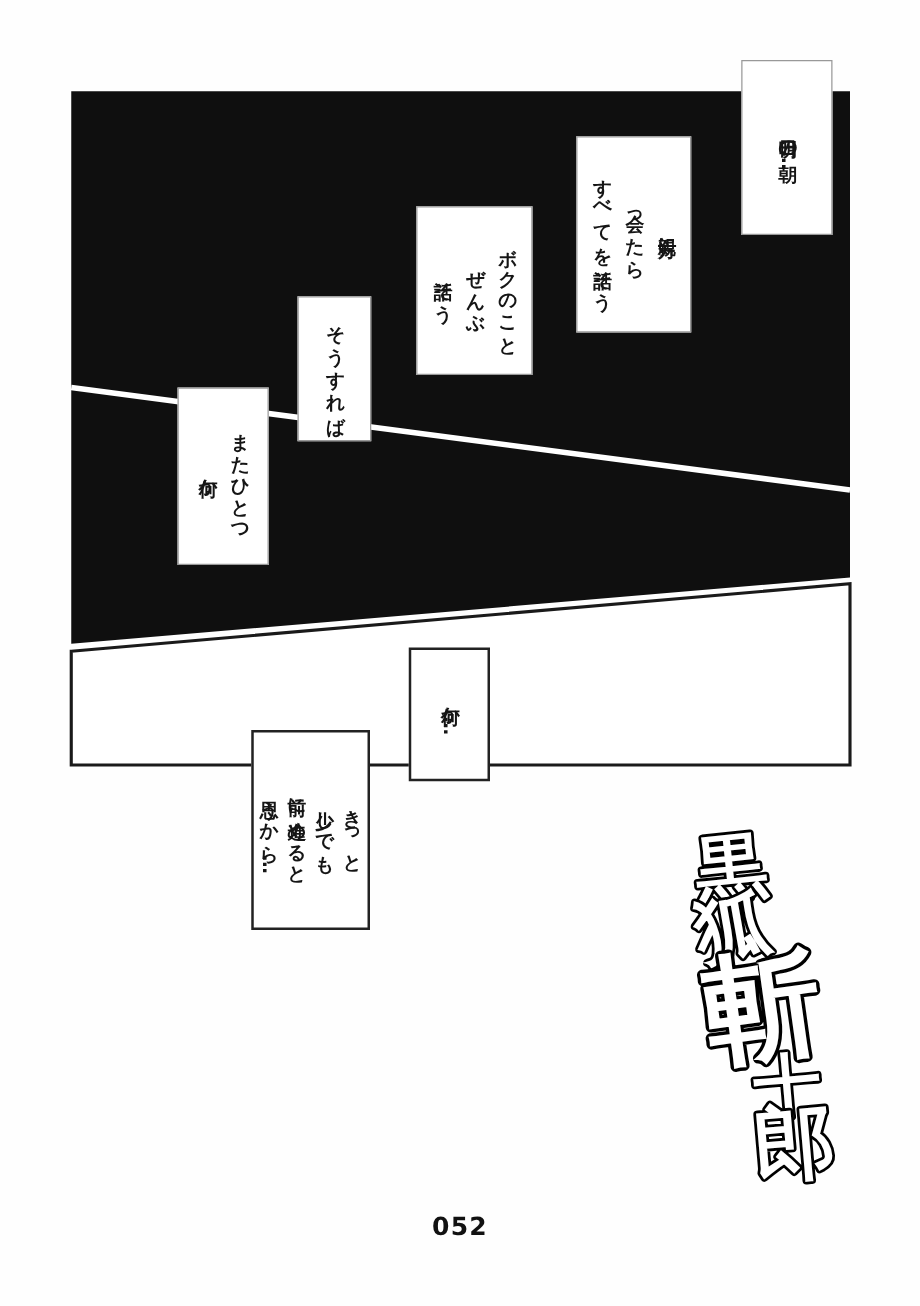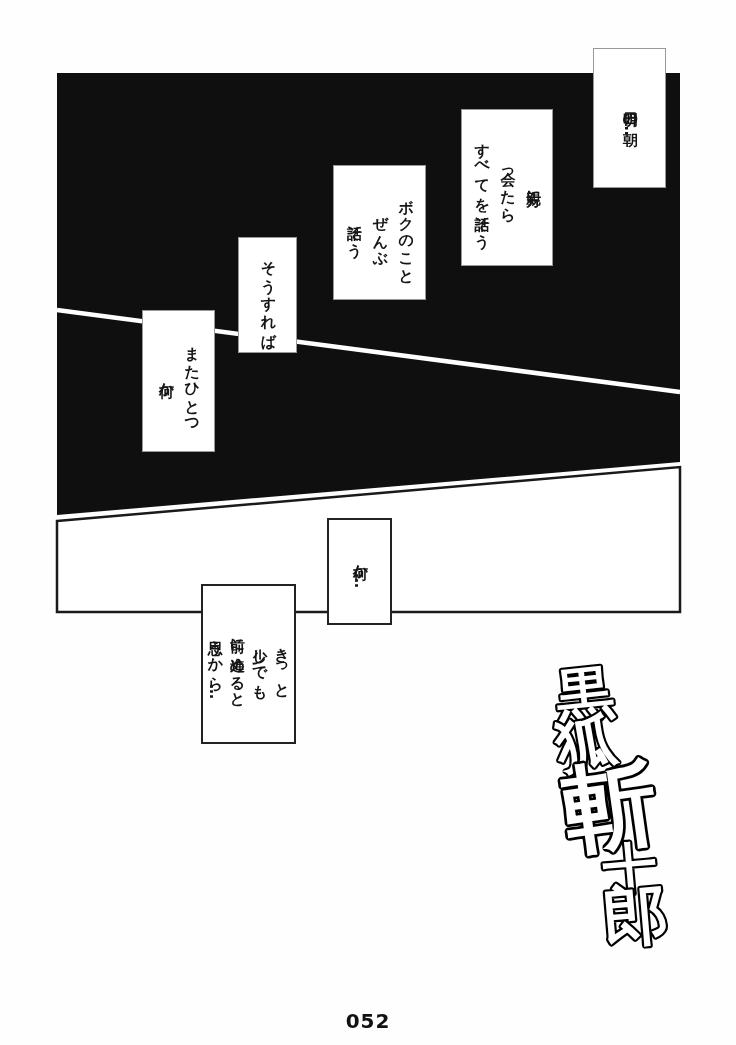--- a/index.html
+++ b/index.html
@@ -58,21 +58,20 @@
     position: absolute;
     left: 0; top: 969px;
     width: 736px;
     text-align: center;
     z-index: 4;
     font-family: "DejaVu Sans", sans-serif;
     font-weight: bold;
     font-size: 20px;
     letter-spacing: 1px;
     color: #111111;
-    margin-top: 40px;
   }
 </style>
 </head>
 <body>
 
 <div class="page">
 
   <svg class="panel-layer" viewBox="0 0 736 1045" xmlns="http://www.w3.org/2000/svg">
 
     <polygon points="57,73 680,73 680,462 57,515" fill="#0f0f0f"></polygon>

